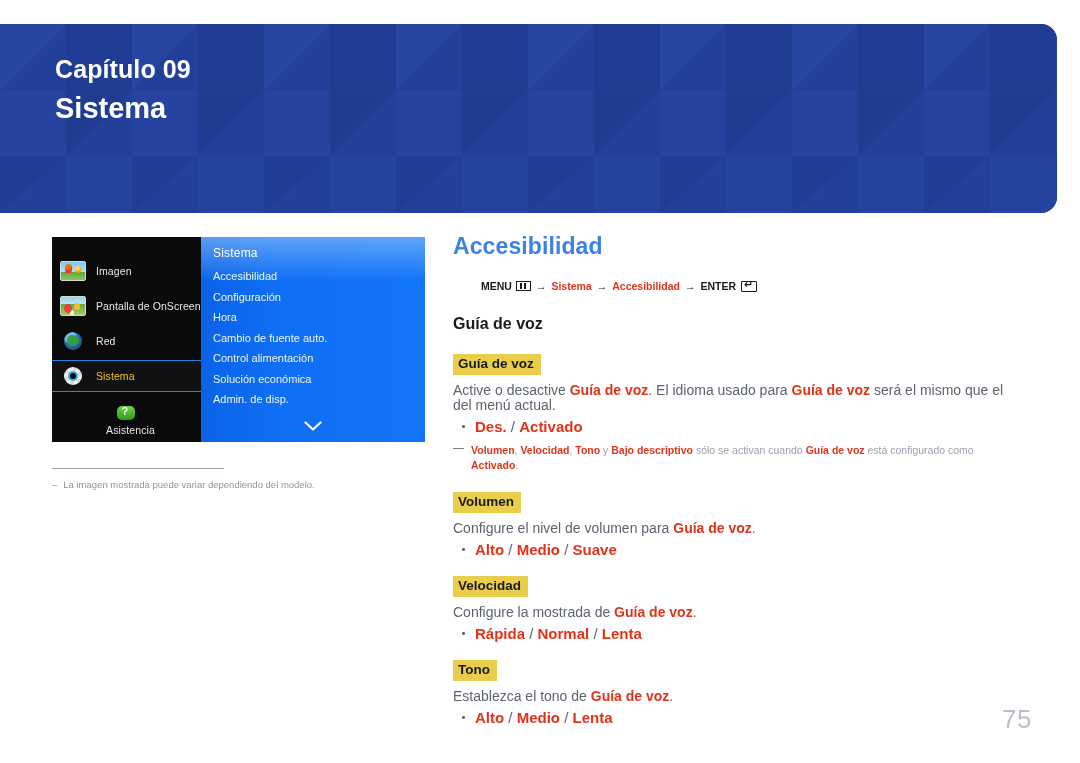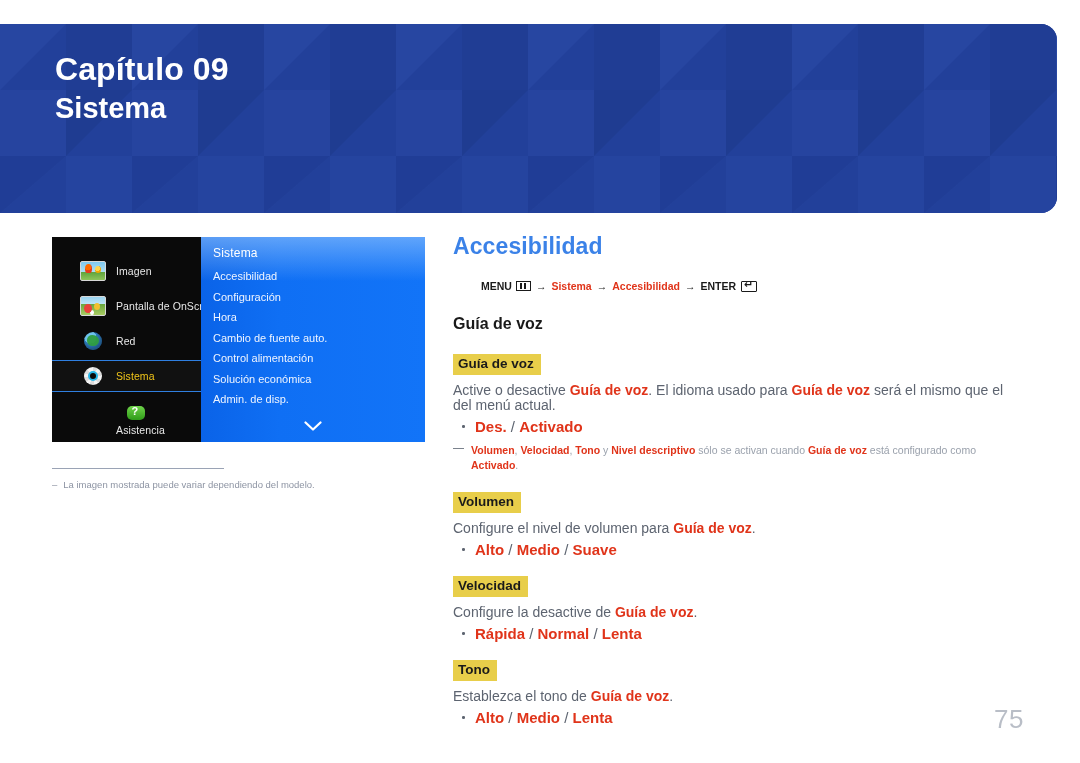--- a/index.html
+++ b/index.html
@@ -35,21 +35,21 @@
     display: block;
   }
   .banner-text {
     position: absolute;
     left: 55px;
     top: 28px;
     color: #ffffff;
     z-index: 5;
   }
   .banner-chapter {
-    font-size: 32px;
+    font-size: 25px;
     font-weight: bold;
     letter-spacing: 0.1px;
     line-height: 34px;
     white-space: nowrap;
   }
   .banner-title {
     font-size: 29px;
     font-weight: bold;
     line-height: 40px;
     margin-top: 2px;
@@ -72,21 +72,21 @@
     position: relative;
     flex: none;
   }
   .osd-cat {
     position: absolute;
     left: 0;
     width: 149px;
     height: 32px;
     display: flex;
     align-items: center;
-    padding-left: 28px;
+    padding-left: 8px;
     box-sizing: border-box;
   }
   .osd-cat .ic {
     width: 26px;
     height: 20px;
     flex: none;
     margin-right: 10px;
     border-radius: 2px;
     position: relative;
     overflow: hidden;
@@ -388,21 +388,21 @@
     left: 0px; top: 5px;
     width: 11px; height: 1.4px;
     background: #7b828d;
   }
   .note b { color: #e0341a; font-weight: bold; }
   .note .y { color: #9aa1ac; font-weight: normal; }
 
   
   .page-number {
     position: absolute;
-    right: 56px;
+    right: 48px;
     bottom: 28px;
     font-size: 26px;
     color: #b9bec7;
     letter-spacing: .5px;
     margin-left: 20px;
   }
 </style>
 </head>
 <body>
 
@@ -499,38 +499,38 @@
 
   <div class="sect">
     <div class="hl">Guía de voz</div>
     <div class="para">
       <span>Active o desactive </span><b>Guía de voz</b><span>. El idioma usado para </span><b>Guía de voz</b><span> será el mismo que el del menú actual.</span>
     </div>
     <div class="bullet">
       <span>Des.</span><span class="sep"> / </span><span>Activado</span>
     </div>
     <div class="note">
-      <b>Volumen</b><span class="y">, </span><b>Velocidad</b><span class="y">, </span><b>Tono</b><span class="y"> y </span><b>Nivel descriptivo</b><span class="y"> sólo se activan cuando </span><b>Guía de voz</b><span class="y"> está configurado como </span><b>Activado</b><span class="y">.</span>
+      <b>Volumen</b><span class="y">, </span><b>Velocidad</b><span class="y">, </span><b>Tono</b><span class="y"> y </span><b>Bajo descriptivo</b><span class="y"> sólo se activan cuando </span><b>Guía de voz</b><span class="y"> está configurado como </span><b>Activado</b><span class="y">.</span>
     </div>
   </div>
 
   <div class="sect">
     <div class="hl">Volumen</div>
     <div class="para">
       <span>Configure el nivel de volumen para </span><b>Guía de voz</b><span>.</span>
     </div>
     <div class="bullet">
       <span>Alto</span><span class="sep"> / </span><span>Medio</span><span class="sep"> / </span><span>Suave</span>
     </div>
   </div>
 
   <div class="sect">
     <div class="hl">Velocidad</div>
     <div class="para">
-      <span>Configure la desactive de </span><b>Guía de voz</b><span>.</span>
+      <span>Configure la mostrada de </span><b>Guía de voz</b><span>.</span>
     </div>
     <div class="bullet">
       <span>Rápida</span><span class="sep"> / </span><span>Normal</span><span class="sep"> / </span><span>Lenta</span>
     </div>
   </div>
 
   <div class="sect">
     <div class="hl">Tono</div>
     <div class="para">
       <span>Establezca el tono de </span><b>Guía de voz</b><span>.</span>

